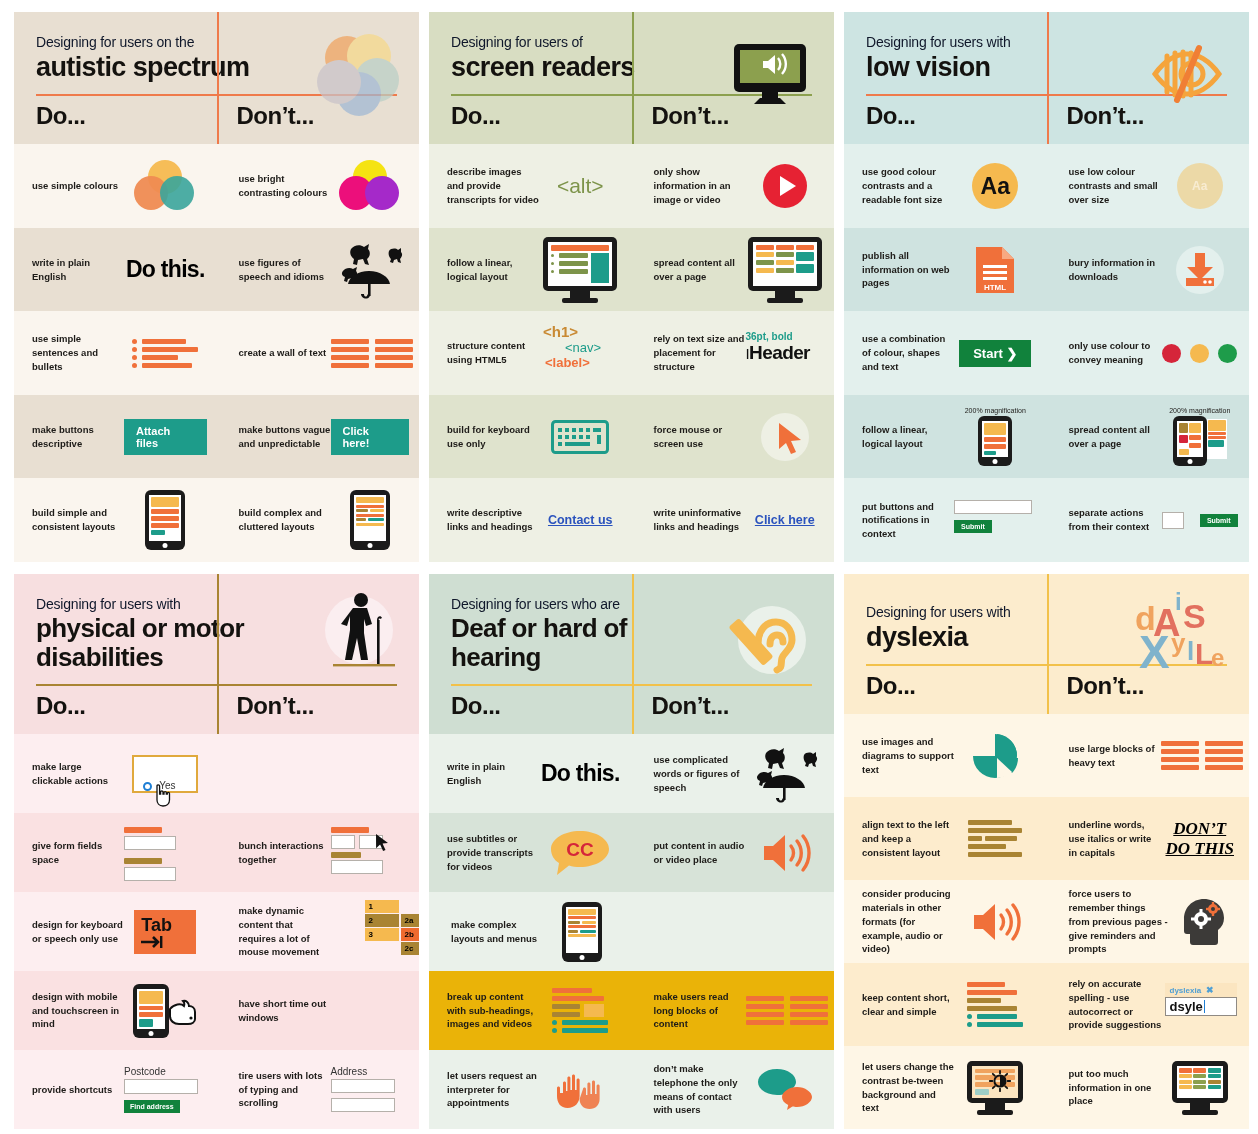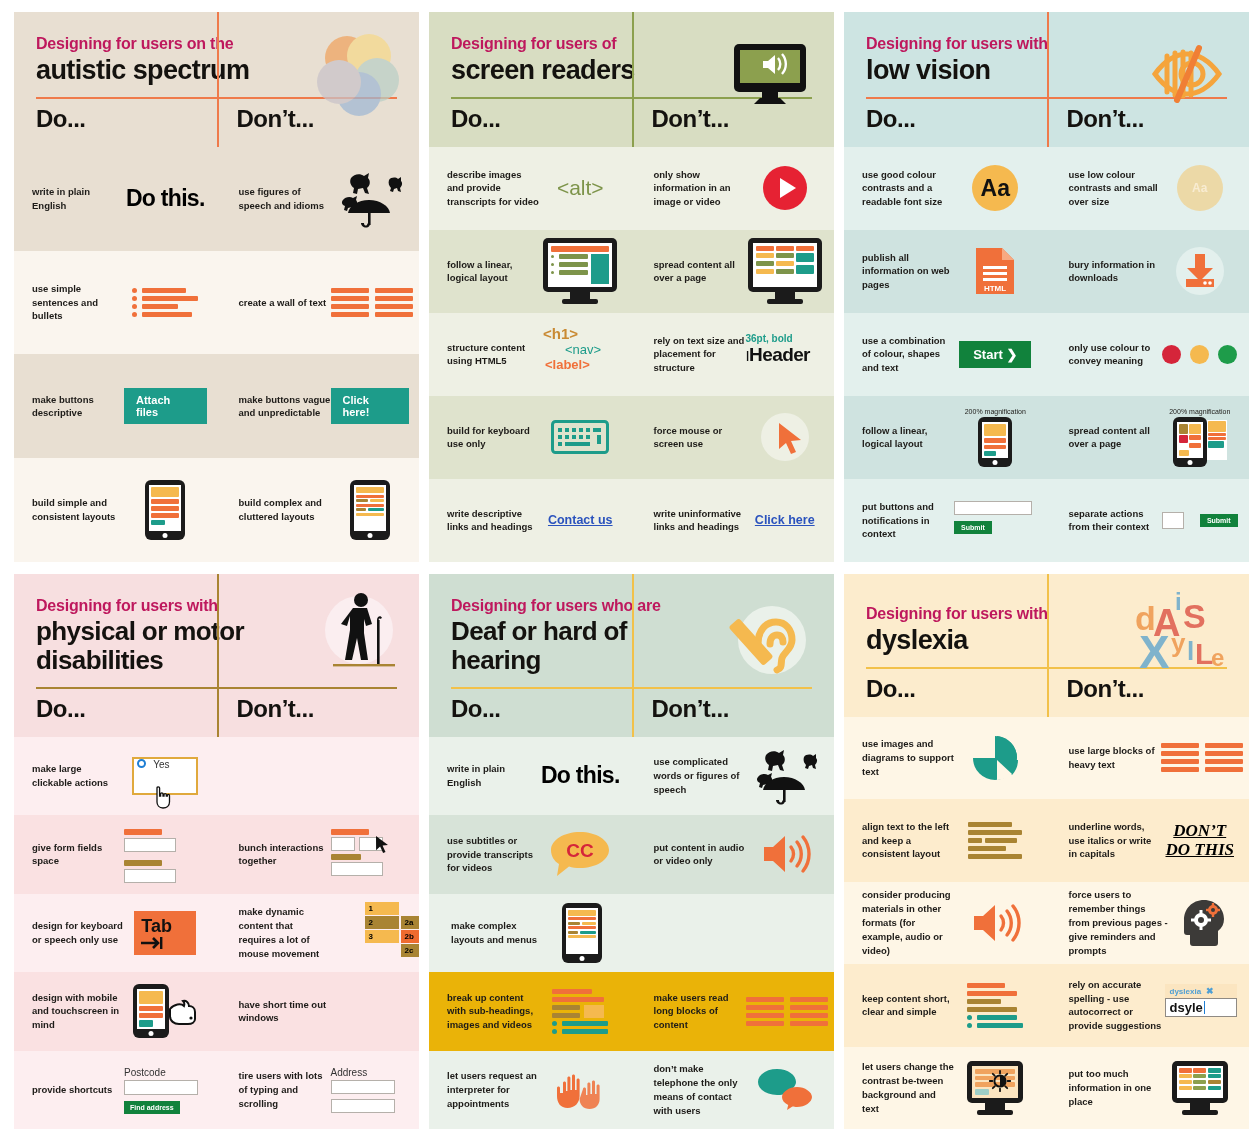--- a/index.html
+++ b/index.html
@@ -21,21 +21,21 @@
 
   .poster {
     position: relative;
     overflow: hidden;
     display: flex;
     flex-direction: column;
   }
 
   
   .phead { padding: 22px 22px 0 22px; position: relative; }
-  .phead .t1 { font-size: 16px; font-weight: bold; color: #be185d; letter-spacing: -0.2px; line-height: 1.22; }
+  .phead .t1 { font-size: 14px; font-weight: normal; color: #0f172a; letter-spacing: -0.2px; line-height: 1.22; }
   .phead .t2 { font-size: 27px; font-weight: bold; color: #14120f; letter-spacing: -0.6px; line-height: 1.12; margin-top: 1px; }
   .phead.tall .t2 { font-size: 26px; }
   .rule { height: 2px; margin: 12px 22px 0 22px; }
 
   .hicon { position: absolute; right: 16px; top: 14px; width: 96px; height: 96px; }
 
   
   .ddrow { display: flex; padding: 6px 22px 14px 22px; }
   .ddrow .cell { width: 50%; font-size: 24px; font-weight: bold; color: #14120f; letter-spacing: -0.5px; }
   .ddrow .cell.right { padding-left: 20px; }
@@ -103,20 +103,42 @@
       </div>
     </div>
     <div class="rule" style="background:#ef7a4b"></div>
     <div class="ddrow">
       <div class="cell">Do...</div>
       <div class="cell right">Don’t...</div>
     </div>
     <div class="rows">
       <div class="divider" style="background:#ef7a4b"></div>
 
+      <div class="row" style="background:#faf5ee">
+        <div class="half">
+          <div class="lbl">use simple colours</div>
+          <div class="art">
+            <div class="venn">
+                <span style="background:#f5b94f;left:14px;top:0;opacity:.95"></span>
+                <span style="background:#ef8b52;left:0;top:16px;opacity:.95"></span>
+                <span style="background:#3aa59b;left:26px;top:16px;opacity:.9"></span>
+              </div>
+          </div>
+        </div>
+        <div class="half right">
+          <div class="lbl">use bright contrasting colours</div>
+          <div class="art">
+            <div class="venn">
+                <span style="background:#f5e312;left:14px;top:0"></span>
+                <span style="background:#ec0f7b;left:0;top:16px"></span>
+                <span style="background:#a529c9;left:26px;top:16px"></span>
+              </div>
+          </div>
+        </div>
+      </div>
 
       <div class="row" style="background:#e8dfd2">
         <div class="half">
           <div class="lbl">write in plain English</div>
           <div class="art">
               <span style="font-size:23px;font-weight:bold;letter-spacing:-.7px">Do this.</span>
             </div>
         </div>
         <div class="half right">
           <div class="lbl">use figures of speech and idioms</div>
@@ -599,21 +621,21 @@
       <div class="cell right">Don’t...</div>
     </div>
     <div class="rows">
       <div class="divider" style="background:#a98433"></div>
 
       <div class="row" style="background:#fdeef0">
         <div class="half">
           <div class="lbl">make large clickable actions</div>
           <div class="art">
             <div style="position:relative">
-              <div style="width:66px;height:38px;background:#fff;border:2px solid #e0a93c;display:flex;align-items:flex-start;gap:7px;padding-left:3px">
+              <div style="width:66px;height:38px;background:#fff;border:2px solid #e0a93c;display:flex;align-items:flex-end;gap:7px;padding-left:9px">
                 <span class="circ" style="width:9px;height:9px;border:2.5px solid #1f7fd4;background:#fff"></span>
                 <span style="font-size:10px;color:#333">Yes</span>
               </div>
               <svg width="22" height="24" viewBox="0 0 22 24" style="position:absolute;left:20px;top:28px">
                   <path d="M5 3c0-1.6 2.6-1.6 2.6 0v8h1V9c0-1.5 2.4-1.5 2.4 0v2h1V9.6c0-1.4 2.3-1.4 2.3 0V11h1v-.6c0-1.3 2.2-1.3 2.2 0V17c0 4-3 6-6.5 6C7 23 5 20 5 17z" fill="#fff" stroke="#111" stroke-width="1.3"></path>
                 </svg>
             </div>
           </div>
         </div>
       </div>
@@ -780,21 +802,21 @@
         <div class="half">
           <div class="lbl">use subtitles or provide transcripts for videos</div>
           <div class="art">
             <svg width="62" height="48" viewBox="0 0 62 48">
                 <path d="M31 2c16 0 29 8 29 18s-13 18-29 18c-4 0-8-.6-11-1.6L8 46l2-12C5 31 2 26 2 20 2 10 15 2 31 2z" fill="#f5b94f"></path>
             <text x="31" y="27" font-size="19" font-weight="bold" fill="#d5253a" text-anchor="middle" font-family="Liberation Sans, sans-serif">CC</text>
               </svg>
           </div>
         </div>
         <div class="half right">
-          <div class="lbl">put content in audio or video only</div>
+          <div class="lbl">put content in audio or video place</div>
           <div class="art">
             <svg width="50" height="44" viewBox="0 0 50 44">
                 <path d="M4 15h9l12-11v36L13 29H4z" fill="#f0703a"></path>
                 <g stroke="#f0703a" stroke-width="3.4" fill="none" stroke-linecap="round">
                   <path d="M31 15a11 11 0 010 14"></path>
                   <path d="M37 10a19 19 0 010 24"></path>
                   <path d="M43 5a27 27 0 010 34"></path>
                 </g>
               </svg>
           </div>

